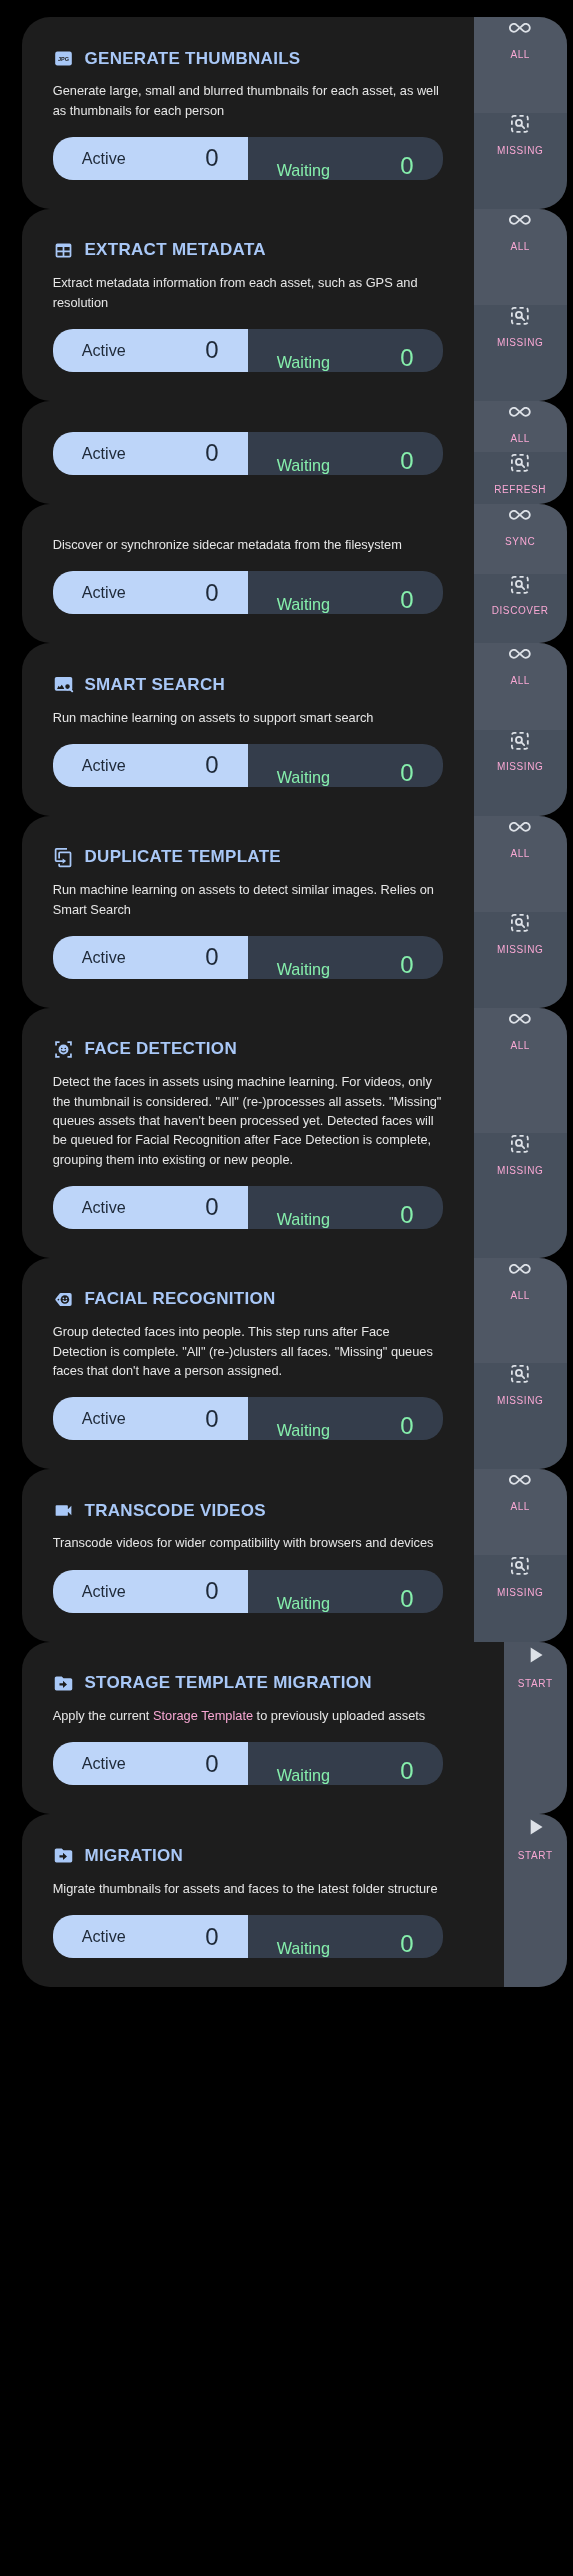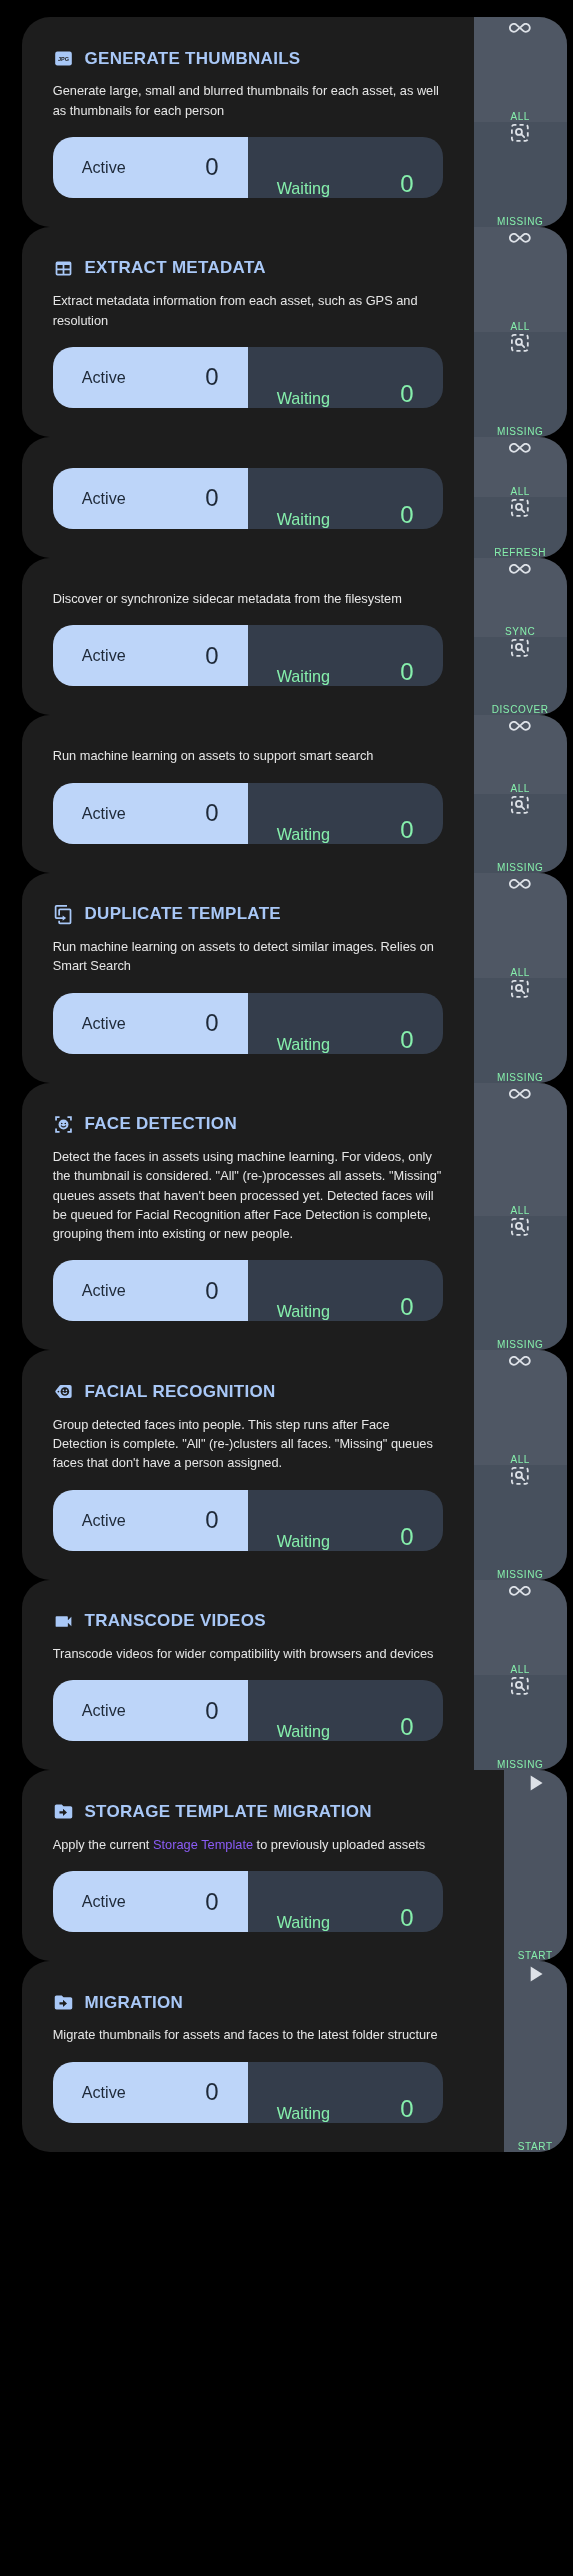--- a/index.html
+++ b/index.html
@@ -19,31 +19,31 @@
   .job-icon { width:21px; height:21px; flex:0 0 21px; color:#a9c8f7; display:flex; }
   .job-icon svg { width:21px; height:21px; }
   .job-title {
     color:#a9c8f7; font-size:17px; font-weight:700; letter-spacing:0.3px;
     white-space:nowrap;
   }
   .job-desc {
     color:#e6e6e6; font-size:12.8px; line-height:19.3px;
     margin-bottom:17px; max-width:395px; font-weight:400;
   }
-  .desc-link { color:#8b5cf6; cursor:pointer;margin-top:40px; }
-  .badges { display:flex; height:61px; border-radius:20px; overflow:hidden; }
+  .desc-link { color:#f9a8d4; cursor:pointer;margin-top:40px; }
+  .badges { display:flex; height:43px; border-radius:20px; overflow:hidden; }
   .badge { flex:1; display:flex; align-items:center; justify-content:space-between; padding:0 29px; }
   .badge.active { background:#bdd5f9; color:#1e2938; }
   .badge.waiting { background:#343d4b; color:#86efac;align-items:flex-end; }
   .badge-label { font-size:16.2px; }
   .badge-count { font-size:24px; font-weight:400; }
   .card-side { width:93px; flex:0 0 93px; display:flex; flex-direction:column; }
   .side-btn {
-    flex:1; display:flex; flex-direction:column; align-items:center; justify-content:space-between;
-    gap:10px; color:#86efac; cursor:pointer; user-select:none;
+    flex:1; display:flex; flex-direction:column; align-items:center; justify-content:flex-start;
+    gap:10px; color:#f9a8d4; cursor:pointer; user-select:none;
   }
   .side-btn .btn-label { font-size:10px; letter-spacing:0.6px; font-weight:400; }
   .side-btn.top    { background:#4f5764; }
   .side-btn.bottom { background:#47505d; }
   .side-btn.single { background:#4c5461;margin-left:30px; }
   .side-icon { display:flex; color:#dde1e7; }
   .side-icon svg { width:21.7px; height:21.7px; }
   .side-icon.play svg { width:26px; height:26px; }
 </style>
 </head>
@@ -201,20 +201,31 @@
               <circle cx="11" cy="11" r="3.3" stroke="currentColor" stroke-width="2"></circle>
               <line x1="13.5" y1="13.5" x2="16.8" y2="16.8" stroke="currentColor" stroke-width="2" stroke-linecap="round"></line>
             </svg>
           </span>
           <span class="btn-label">DISCOVER</span>
         </div>
       </div>
     </section>
     <section class="job-card">
       <div class="card-main">
+        <div class="title-row">
+          <span class="job-icon">
+            <svg viewBox="0 0 24 24">
+              <rect x="2" y="3.5" width="20" height="15.5" rx="2" fill="currentColor"></rect>
+              <path fill="#1d1d1d" d="M4.6,17 L13.4,17 L10,12.2 L7.8,15 L6.4,13.4 Z"></path>
+              <circle cx="16.6" cy="14.4" r="3.5" fill="#1d1d1d" stroke="currentColor" stroke-width="1.8"></circle>
+              <line x1="19.2" y1="17" x2="22" y2="19.8" stroke="currentColor" stroke-width="2.2" stroke-linecap="round"></line>
+            </svg>
+          </span>
+          <h2 class="job-title">SMART SEARCH</h2>
+        </div>
         <p class="job-desc"><span>Run machine learning on assets to support smart search</span></p>
         <div class="badges">
           <div class="badge active">
             <span class="badge-label">Active</span>
             <span class="badge-count">0</span>
           </div>
           <div class="badge waiting">
             <span class="badge-label">Waiting</span>
             <span class="badge-count">0</span>
           </div>

